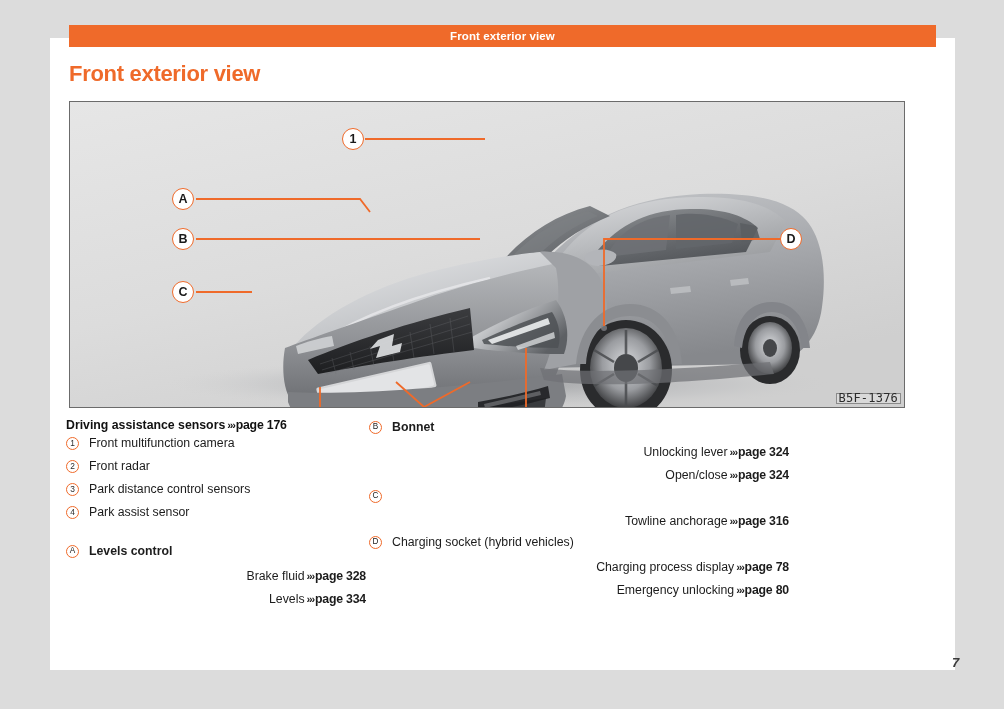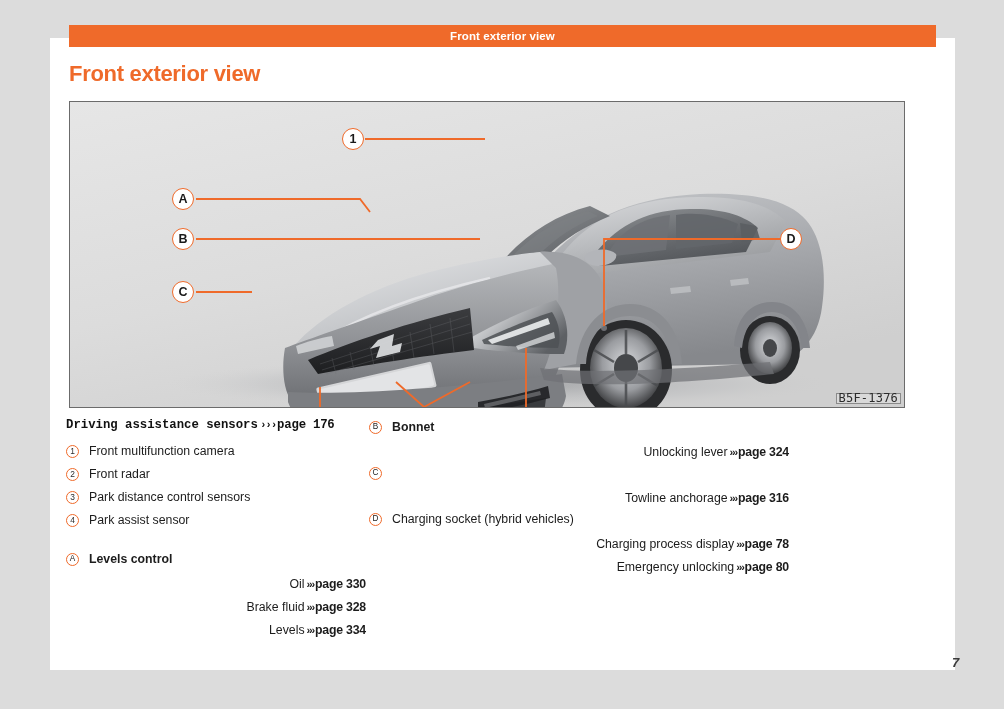--- a/index.html
+++ b/index.html
@@ -106,23 +106,22 @@
     gap: 0px;
     font-size: 12.3px;
     color: #1c1c1c;
   }
   .legend-col { width: 300px; }
   .legend-col.right { width: 420px; margin-left: 3px; }
   .legend-heading {
     font-weight: bold;
     font-size: 12.3px;
     color: #111111;
-    margin-bottom: 10px;
+    margin-bottom: 2px;
     white-space: nowrap;
-    font-family: Liberation Mono, monospace;
   }
   .entry {
     display: flex;
     align-items: flex-start;
     min-height: 20px;
     margin-bottom: 3px;
     line-height: 19px;
   }
   .bullet {
     flex: 0 0 auto;
@@ -404,39 +403,39 @@
         <span class="entry-label">Park assist sensor</span>
       </div>
 
       <div class="gap"></div>
 
       <div class="entry">
         <span class="bullet letter">A</span>
         <span class="entry-label bold">Levels control</span>
       </div>
       <div class="sub-entry">
-        <span>Oil</span><span class="chev">›››</span><span class="ref">page 330</span>
-      </div>
-      <div class="sub-entry">
         <span>Brake fluid</span><span class="chev">›››</span><span class="ref">page 328</span>
       </div>
       <div class="sub-entry">
         <span>Levels</span><span class="chev">›››</span><span class="ref">page 334</span>
       </div>
     </div>
 
     <div class="legend-col right">
 
       <div class="entry">
         <span class="bullet letter">B</span>
         <span class="entry-label bold">Bonnet</span>
       </div>
       <div class="sub-entry">
         <span>Unlocking lever</span><span class="chev">›››</span><span class="ref">page 324</span>
       </div>
+      <div class="sub-entry">
+        <span>Open/close</span><span class="chev">›››</span><span class="ref">page 324</span>
+      </div>
 
       <div class="entry">
         <span class="bullet letter">C</span>
       </div>
       <div class="sub-entry">
         <span>Towline anchorage</span><span class="chev">›››</span><span class="ref">page 316</span>
       </div>
 
       <div class="entry">
         <span class="bullet letter">D</span>

